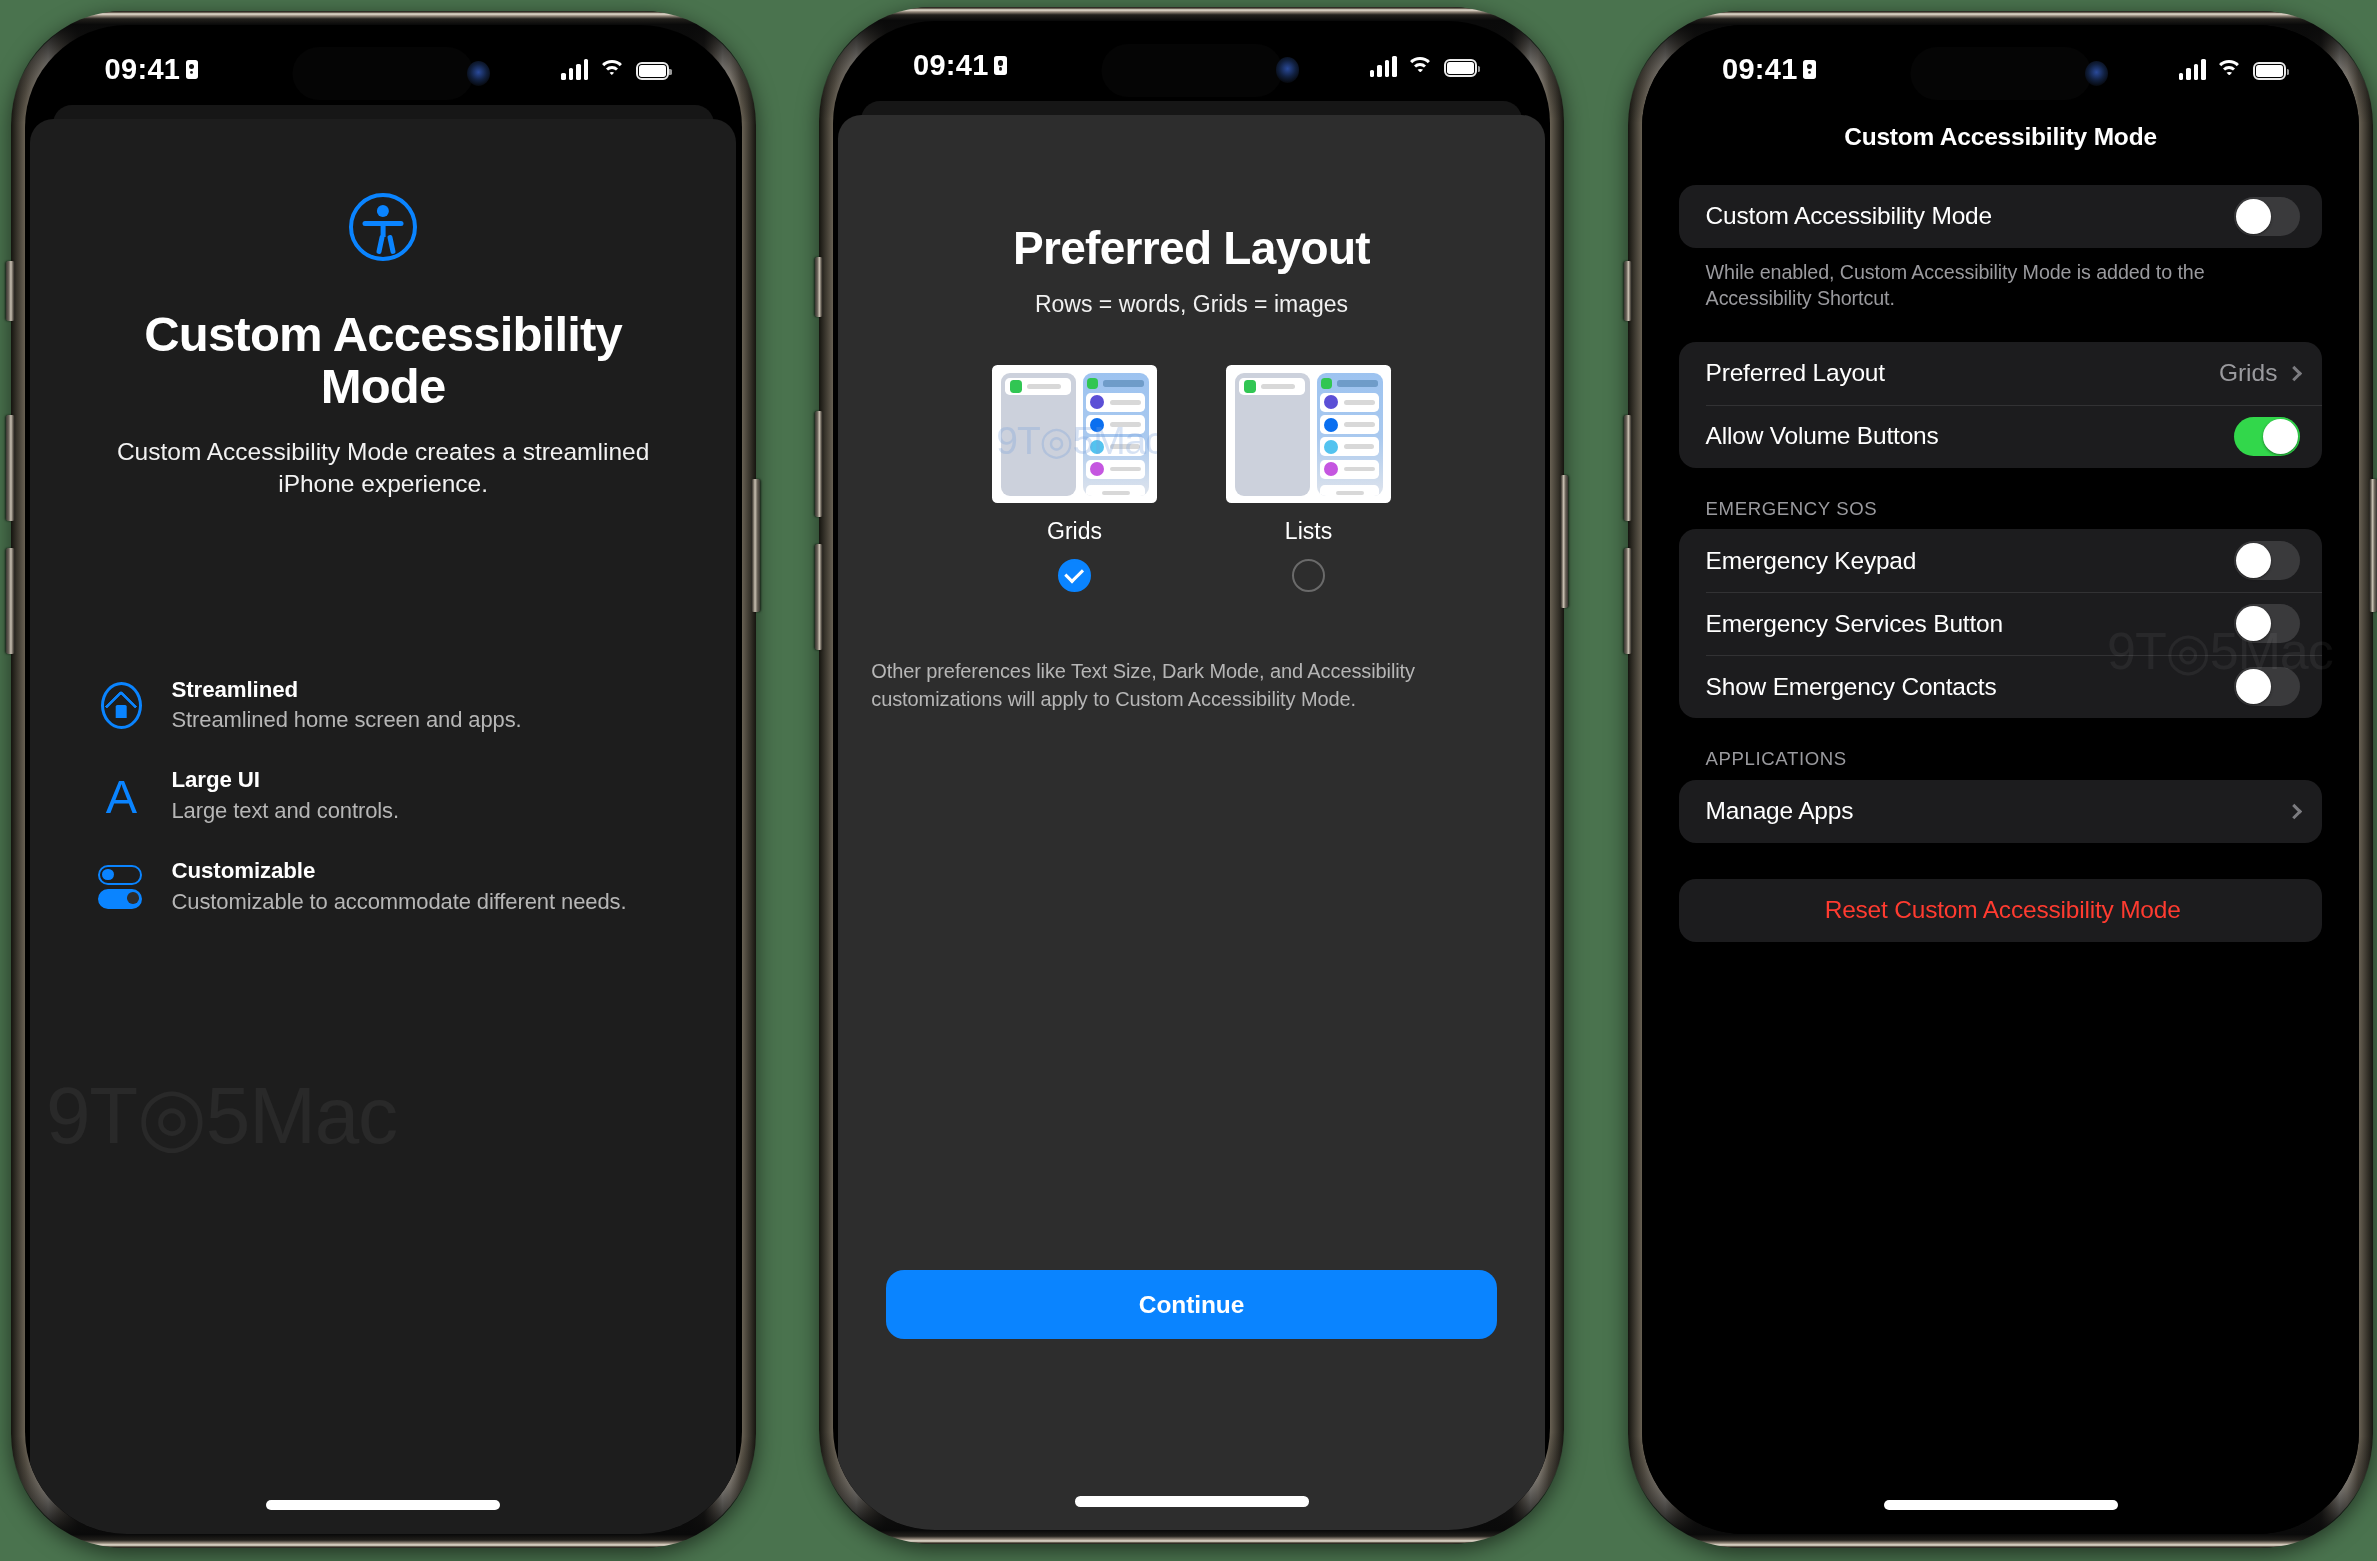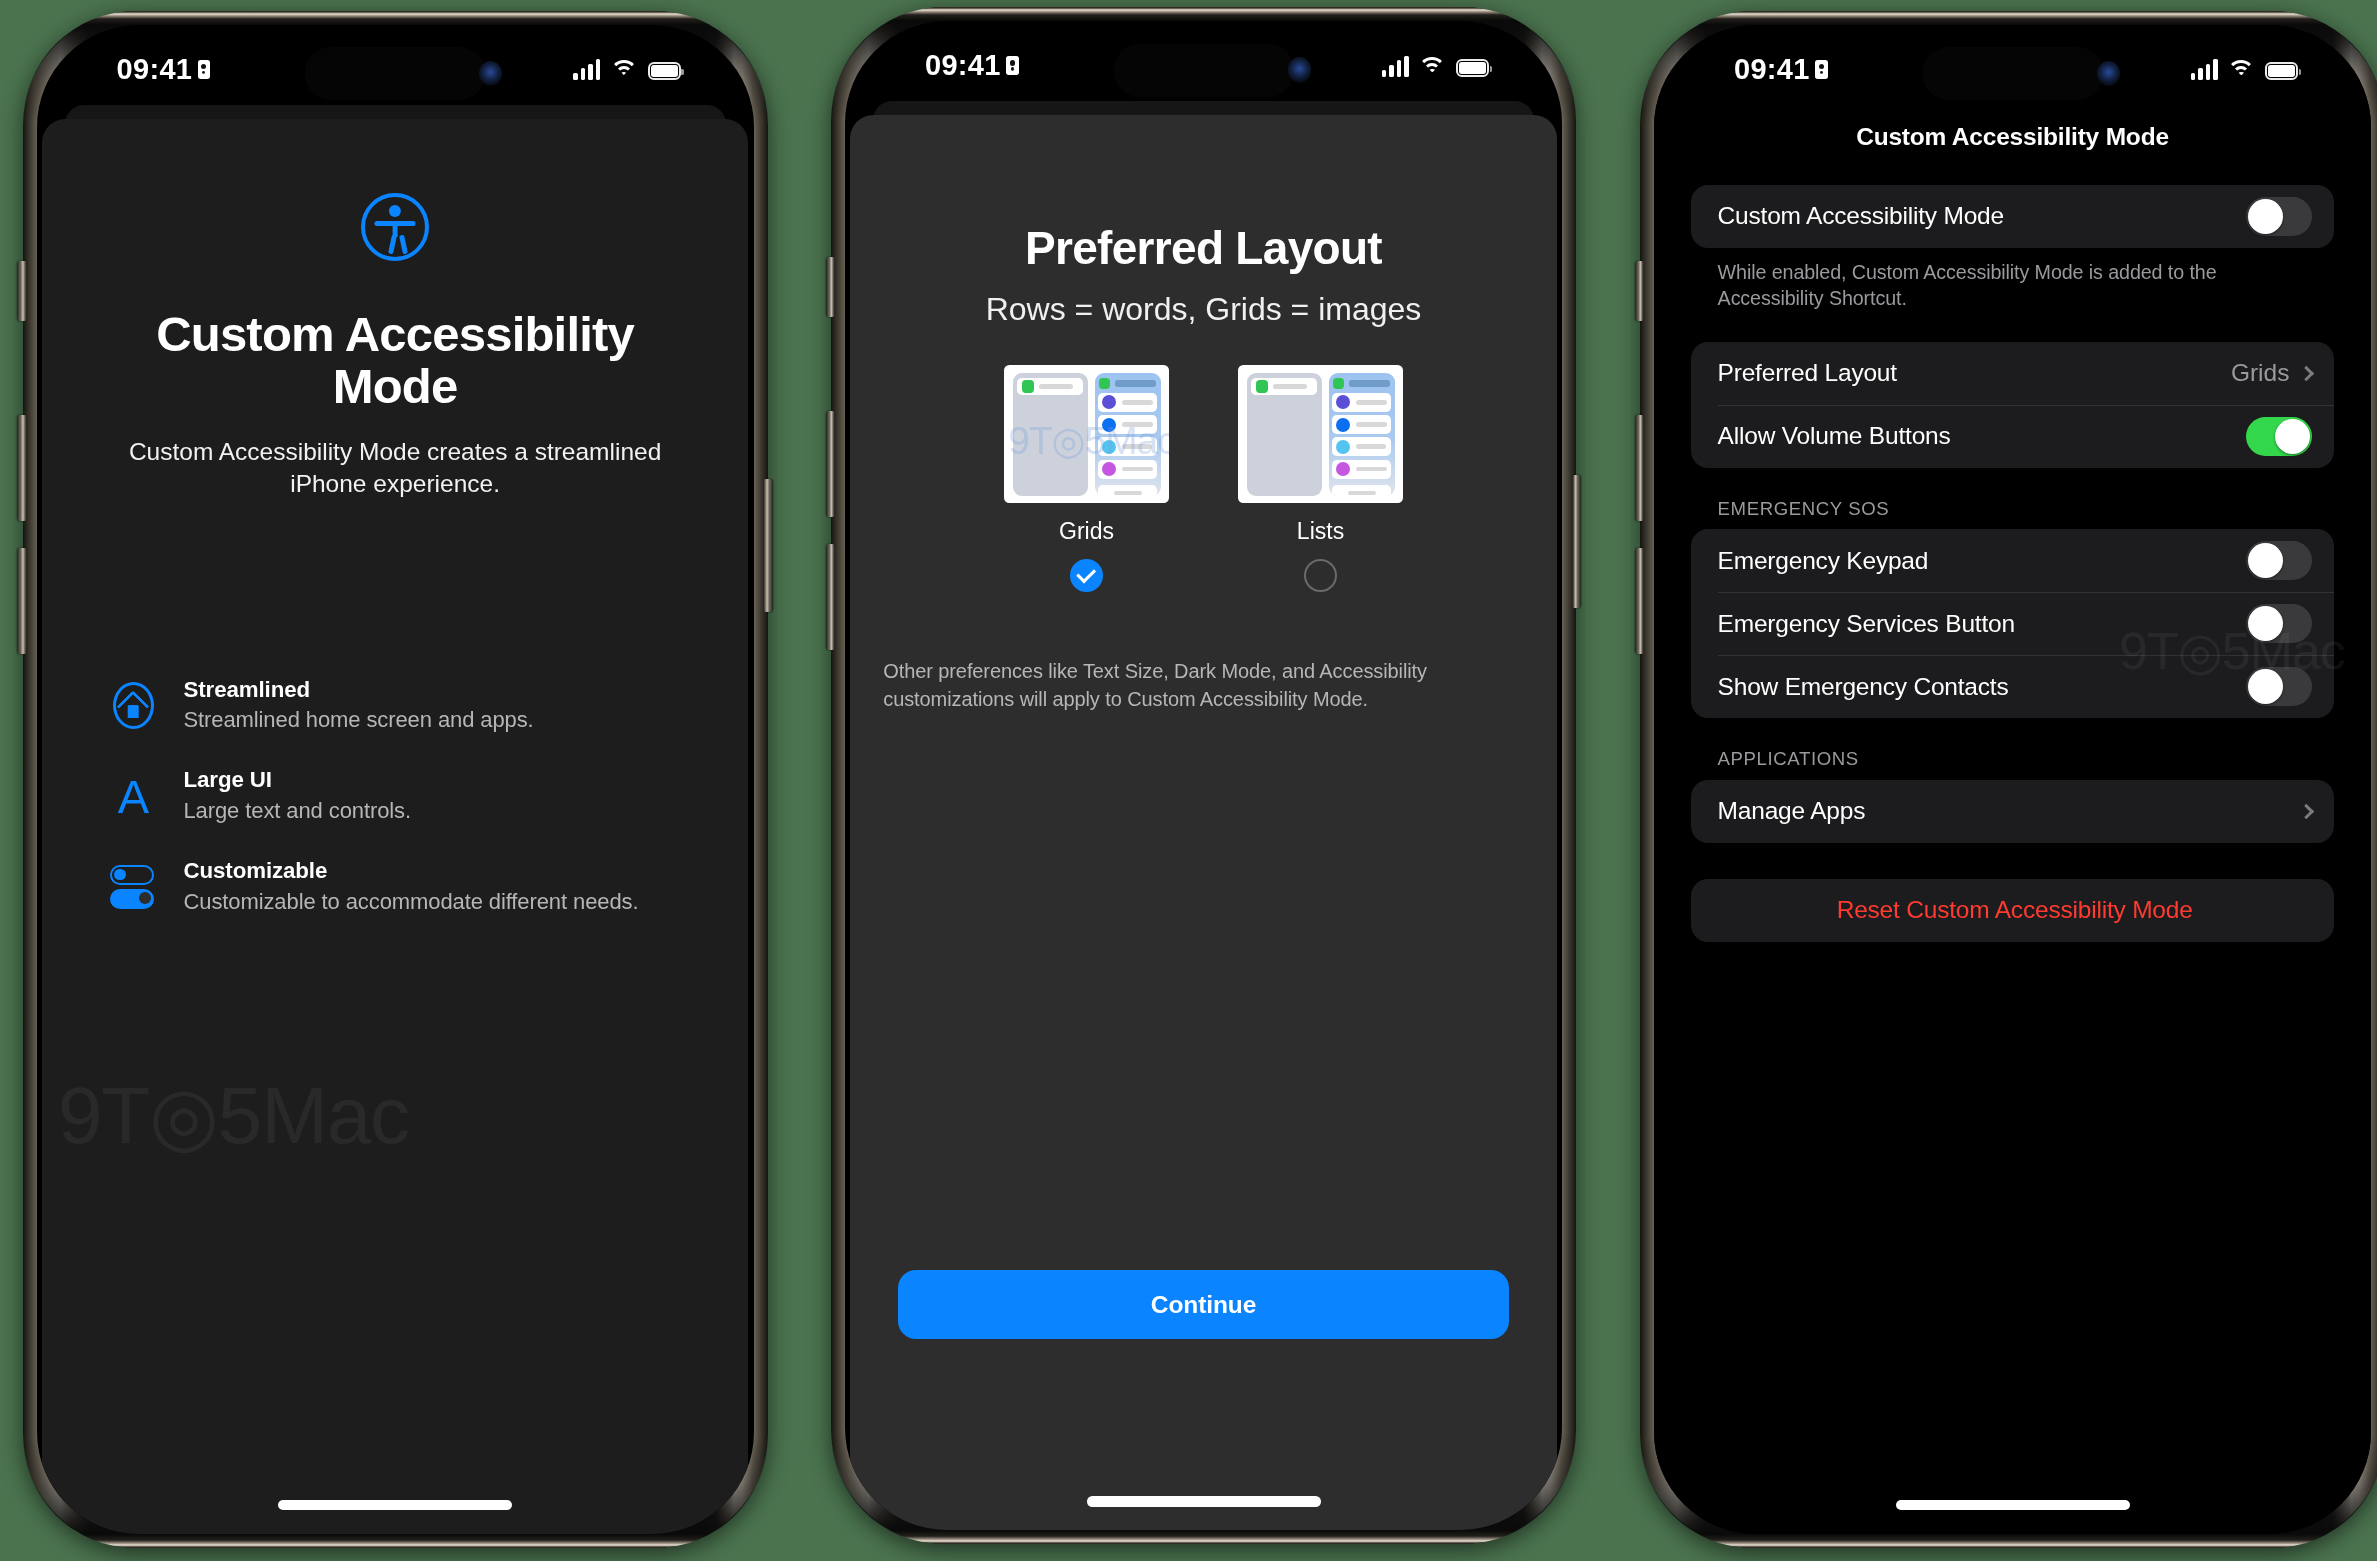--- a/index.html
+++ b/index.html
@@ -2,21 +2,21 @@
 <html style="font-size:8.5px"><head>
 <meta charset="utf-8">
 <style>
   * { box-sizing: border-box; margin: 0; padding: 0; }
   html, body {
     width: 2377px; height: 1562px;
     background: #4a734e;
     font-family: "Liberation Sans", sans-serif;
     overflow: hidden;
   }
-  .stage { position: relative; width: 2280px; height: 1562px; margin-left: 12px; }
+  .stage { position: relative; width: 2280px; height: 1562px; }
 
   
   .phone {
     position: absolute;
     width: 745px; height: 1537px;
     border-radius: 114px;
     background: linear-gradient(90deg,#15140f 0%,#6d6557 2%,#d9cfc0 4.2%,#f2ece2 5%,#a49a8b 6.6%,#2b2824 9%,#121110 12%,#0a0a0a 50%,#0a0a0a 88%,#121110 91%,#2b2824 93%,#a49a8b 94.4%,#f2ece2 95.5%,#d9cfc0 96.5%,#6d6557 98%,#15140f 100%);
     padding: 14px;
     box-shadow: 0 5.3px 21px rgba(0,0,0,.55);
   }
@@ -138,21 +138,21 @@
   .ic-tog span:nth-child(2)::after{ content:""; position:absolute; right:1.6px; top:1.6px; width:11.7px; height:11.7px; border-radius:50%; background:#2d2d2d; }
 
   .cta { position:absolute; left:48px; right:48px; bottom:191px; height:69px;
     background:#0a84ff; border-radius:18px; display:flex; align-items:center; justify-content:center;
     color:#fff; font-size:24.5px; font-weight:700; letter-spacing:-0.1px; }
 
   
   .p2-title { position:absolute; left:32px; right:32px; top:106px; text-align:center;
     color:#fff; font-size:46px; font-weight:700; letter-spacing:-0.7px; }
   .p2-sub { position:absolute; left:32px; right:32px; top:176px; text-align:center;
-    color:#f0f0f0; font-size:32px; font-weight:400; }
+    color:#f0f0f0; font-size:23px; font-weight:400; }
   .opt-row { position:absolute; left:32px; right:32px; top:250px; display:flex; justify-content:center; gap:69px; }
   .opt { width:165px; }
   .thumb { width:165px; height:138px; background:#fff; border-radius:5.3px;
     padding:7.4px 8.5px; display:flex; gap:6.4px; overflow:hidden; position:relative; }
   .mini { flex:1; border-radius:9px; overflow:hidden; position:relative; }
   .mini-a { background:#ccd1dc; padding:5.3px 4.8px; }
   .mini-b { background:linear-gradient(180deg,#9dc3f0 0%,#a9c9ef 52%,#dfe4ec 100%); padding:0; }
   .card-a { background:#fff; border-radius:4.8px; height:17px; display:flex; align-items:center;
     gap:4.8px; padding:0 4.3px; }
   .sq { width:12.2px; height:12.2px; border-radius:3.7px; background:#31c653; }

